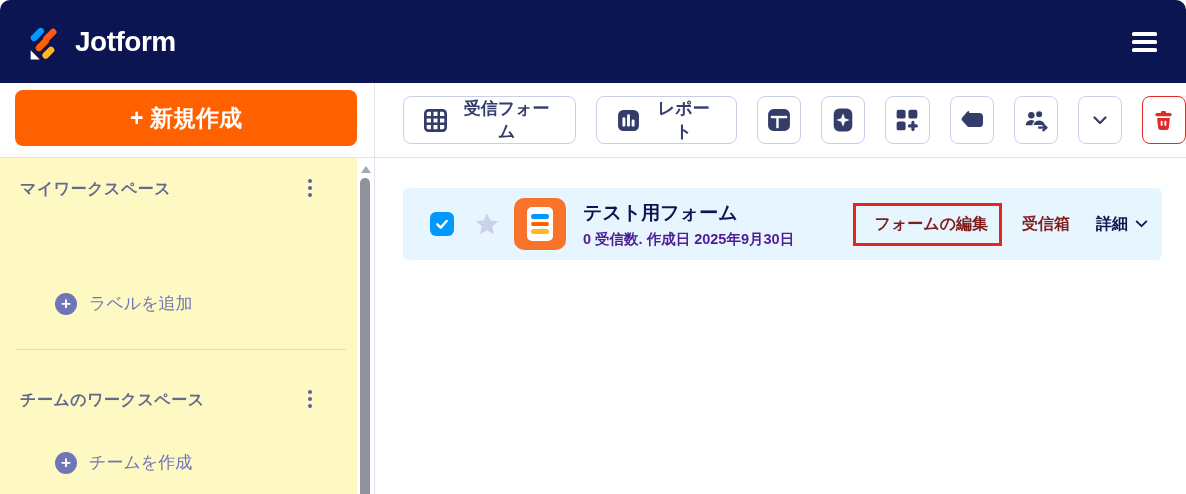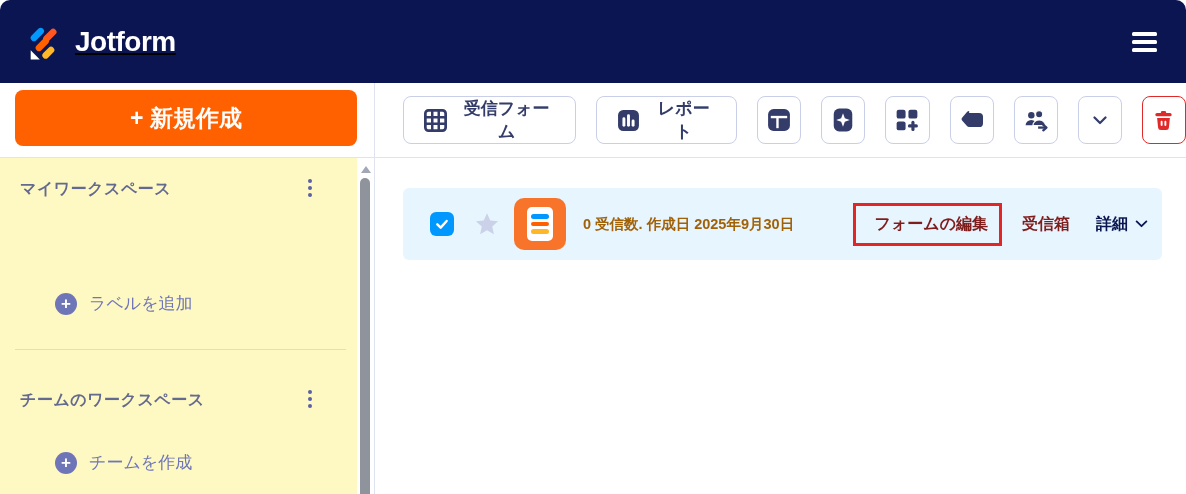--- a/index.html
+++ b/index.html
@@ -3,21 +3,21 @@
 <meta charset="utf-8">
 <style>
   * { margin:0; padding:0; box-sizing:border-box; }
   html,body { background:#fff; }
   body { font-family:"Liberation Sans","DejaVu Sans",sans-serif; }
   .page { position:relative; width:1186px; height:494px; background:#fff; overflow:hidden; }
 
   
   .topbar { position:absolute; left:0; top:0; width:1186px; height:83px;
     background:#0a1551; border-radius:10px 10px 0 0;
-    display:flex; align-items:center; justify-content:space-between; padding:16px 24px;text-decoration:underline; }
+    display:flex; align-items:center; justify-content:space-between; padding:16px 24px; }
   .logo { display:flex; align-items:center; gap:11px; }
   .logo-word { color:#ffffff; font-size:28px; font-weight:800; letter-spacing:-0.5px; }
   .hamburger { width:30px; height:30px; display:flex; flex-direction:column; justify-content:center; gap:4px; cursor:pointer; background:none; border:none; }
   .hamburger span { display:block; width:25px; height:4px; background:#ffffff; border-radius:1.5px; }
 
   
   .h-divider { position:absolute; left:0; top:157px; width:1186px; height:1px; background:#e0e4f0; }
   .v-divider { position:absolute; left:374px; top:83px; width:1px; height:411px; background:#dfe3f0; }
 
   
@@ -64,21 +64,21 @@
   .checkbox { width:24px; height:24px; border-radius:6px; background:#0098ff; border:none;
     display:flex; align-items:center; justify-content:center; cursor:pointer; flex:none; }
   .star-btn { margin-left:19px; background:none; border:none; cursor:pointer; flex:none; display:flex; }
   .form-icon { margin-left:13px; width:52px; height:52px; border-radius:10px; background:#f9742b;
     display:flex; align-items:center; justify-content:center; flex:none; }
   .form-icon .sheet { width:26px; height:34px; background:#fff; border-radius:5px;
     display:flex; flex-direction:column; align-items:center; justify-content:center; gap:3px; }
   .form-icon .bar { width:18px; height:4.5px; border-radius:2.5px; }
   .form-title-block { margin-left:17px; display:flex; flex-direction:column; gap:4px; }
   .form-title { font-size:19px; font-weight:700; color:#0a1551; }
-  .form-meta { font-size:14.5px; font-weight:600; color:#a16207; }
+  .form-meta { font-size:14.5px; font-weight:600; color:#4c1d95; }
   .row-spacer { flex:1; }
   .annotation-box { border:3px solid #e42525; padding:8px 11px; margin-right:12px; flex:none; }
   .row-link { background:none; border:none; cursor:pointer; font-family:inherit;
     font-size:16px; font-weight:700; color:#7f1d1d; flex:none;margin-left:8px; }
   .more-btn { display:flex; align-items:center; gap:7px; margin-left:26px; background:none; border:none; cursor:pointer; flex:none; }
   .more-btn .row-link-text { font-size:16px; font-weight:700; color:#0a1551; font-family:inherit; }
 </style>
 </head>
 <body>
 
@@ -262,20 +262,21 @@
 
     <div class="form-icon">
       <div class="sheet">
         <span class="bar" style="background:#0098ff;"></span>
         <span class="bar" style="background:#ff6100;"></span>
         <span class="bar" style="background:#ffb629;"></span>
       </div>
     </div>
 
     <div class="form-title-block">
+      <span class="form-title">テスト用フォーム</span>
       <span class="form-meta">0 受信数. 作成日 2025年9月30日</span>
     </div>
 
     <div class="row-spacer"></div>
 
     <span class="annotation-box">
       <button class="row-link">フォームの編集</button>
     </span>
 
     <button class="row-link">受信箱</button>

